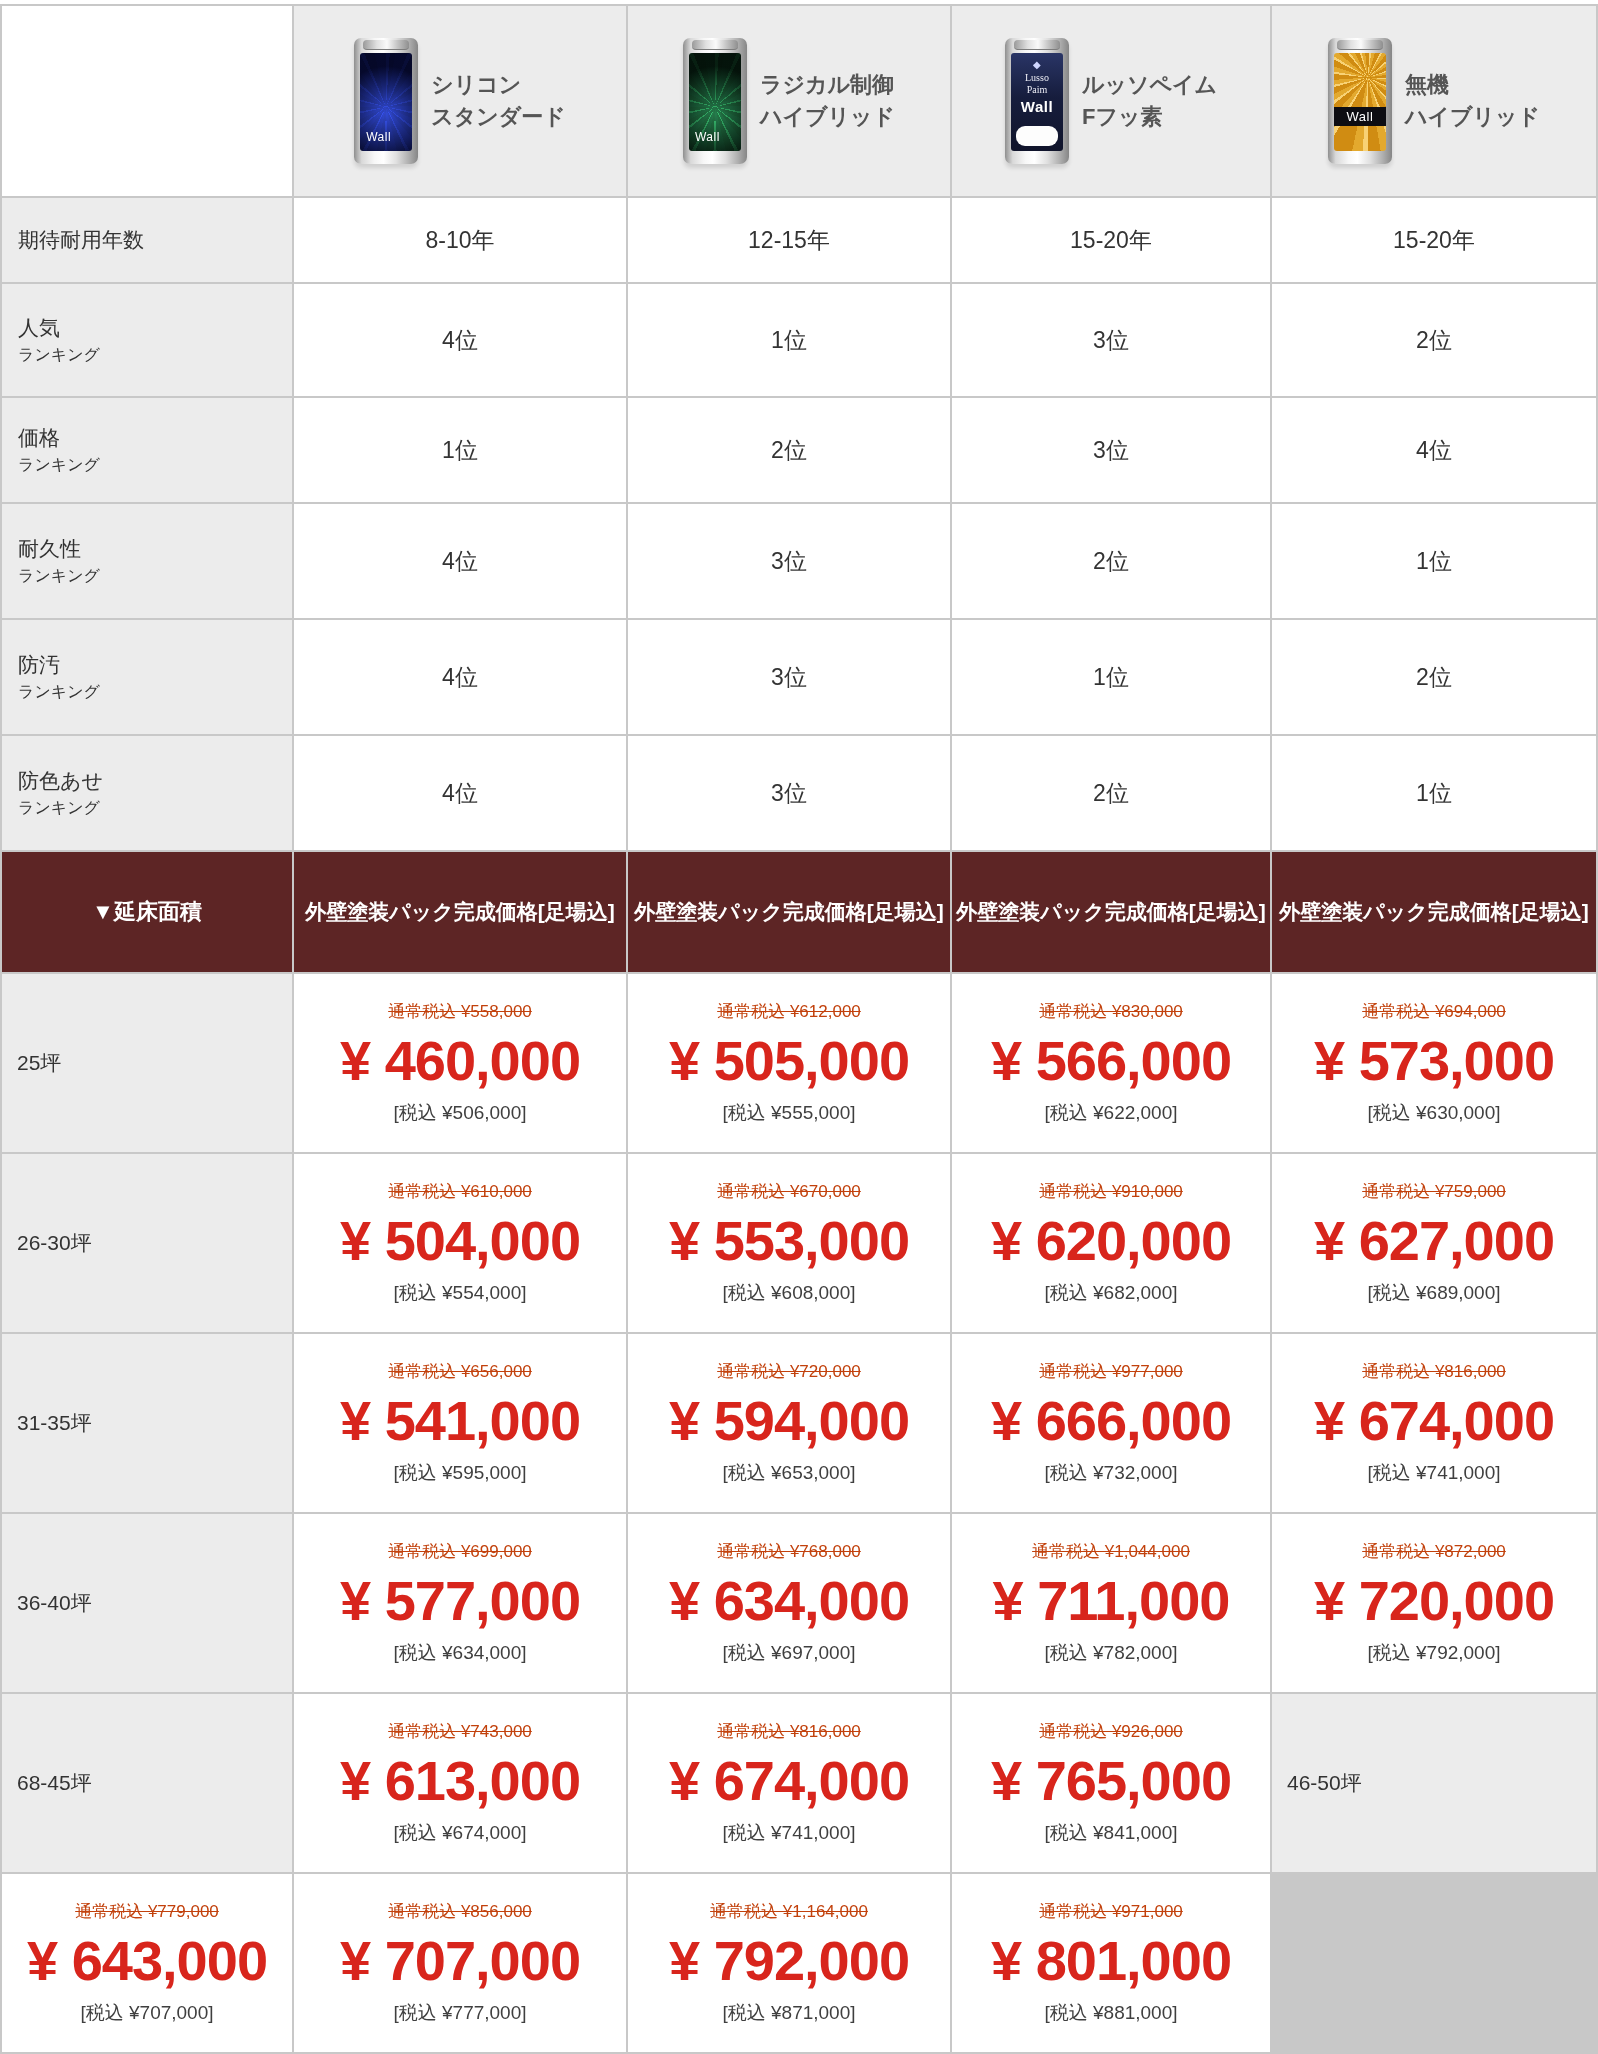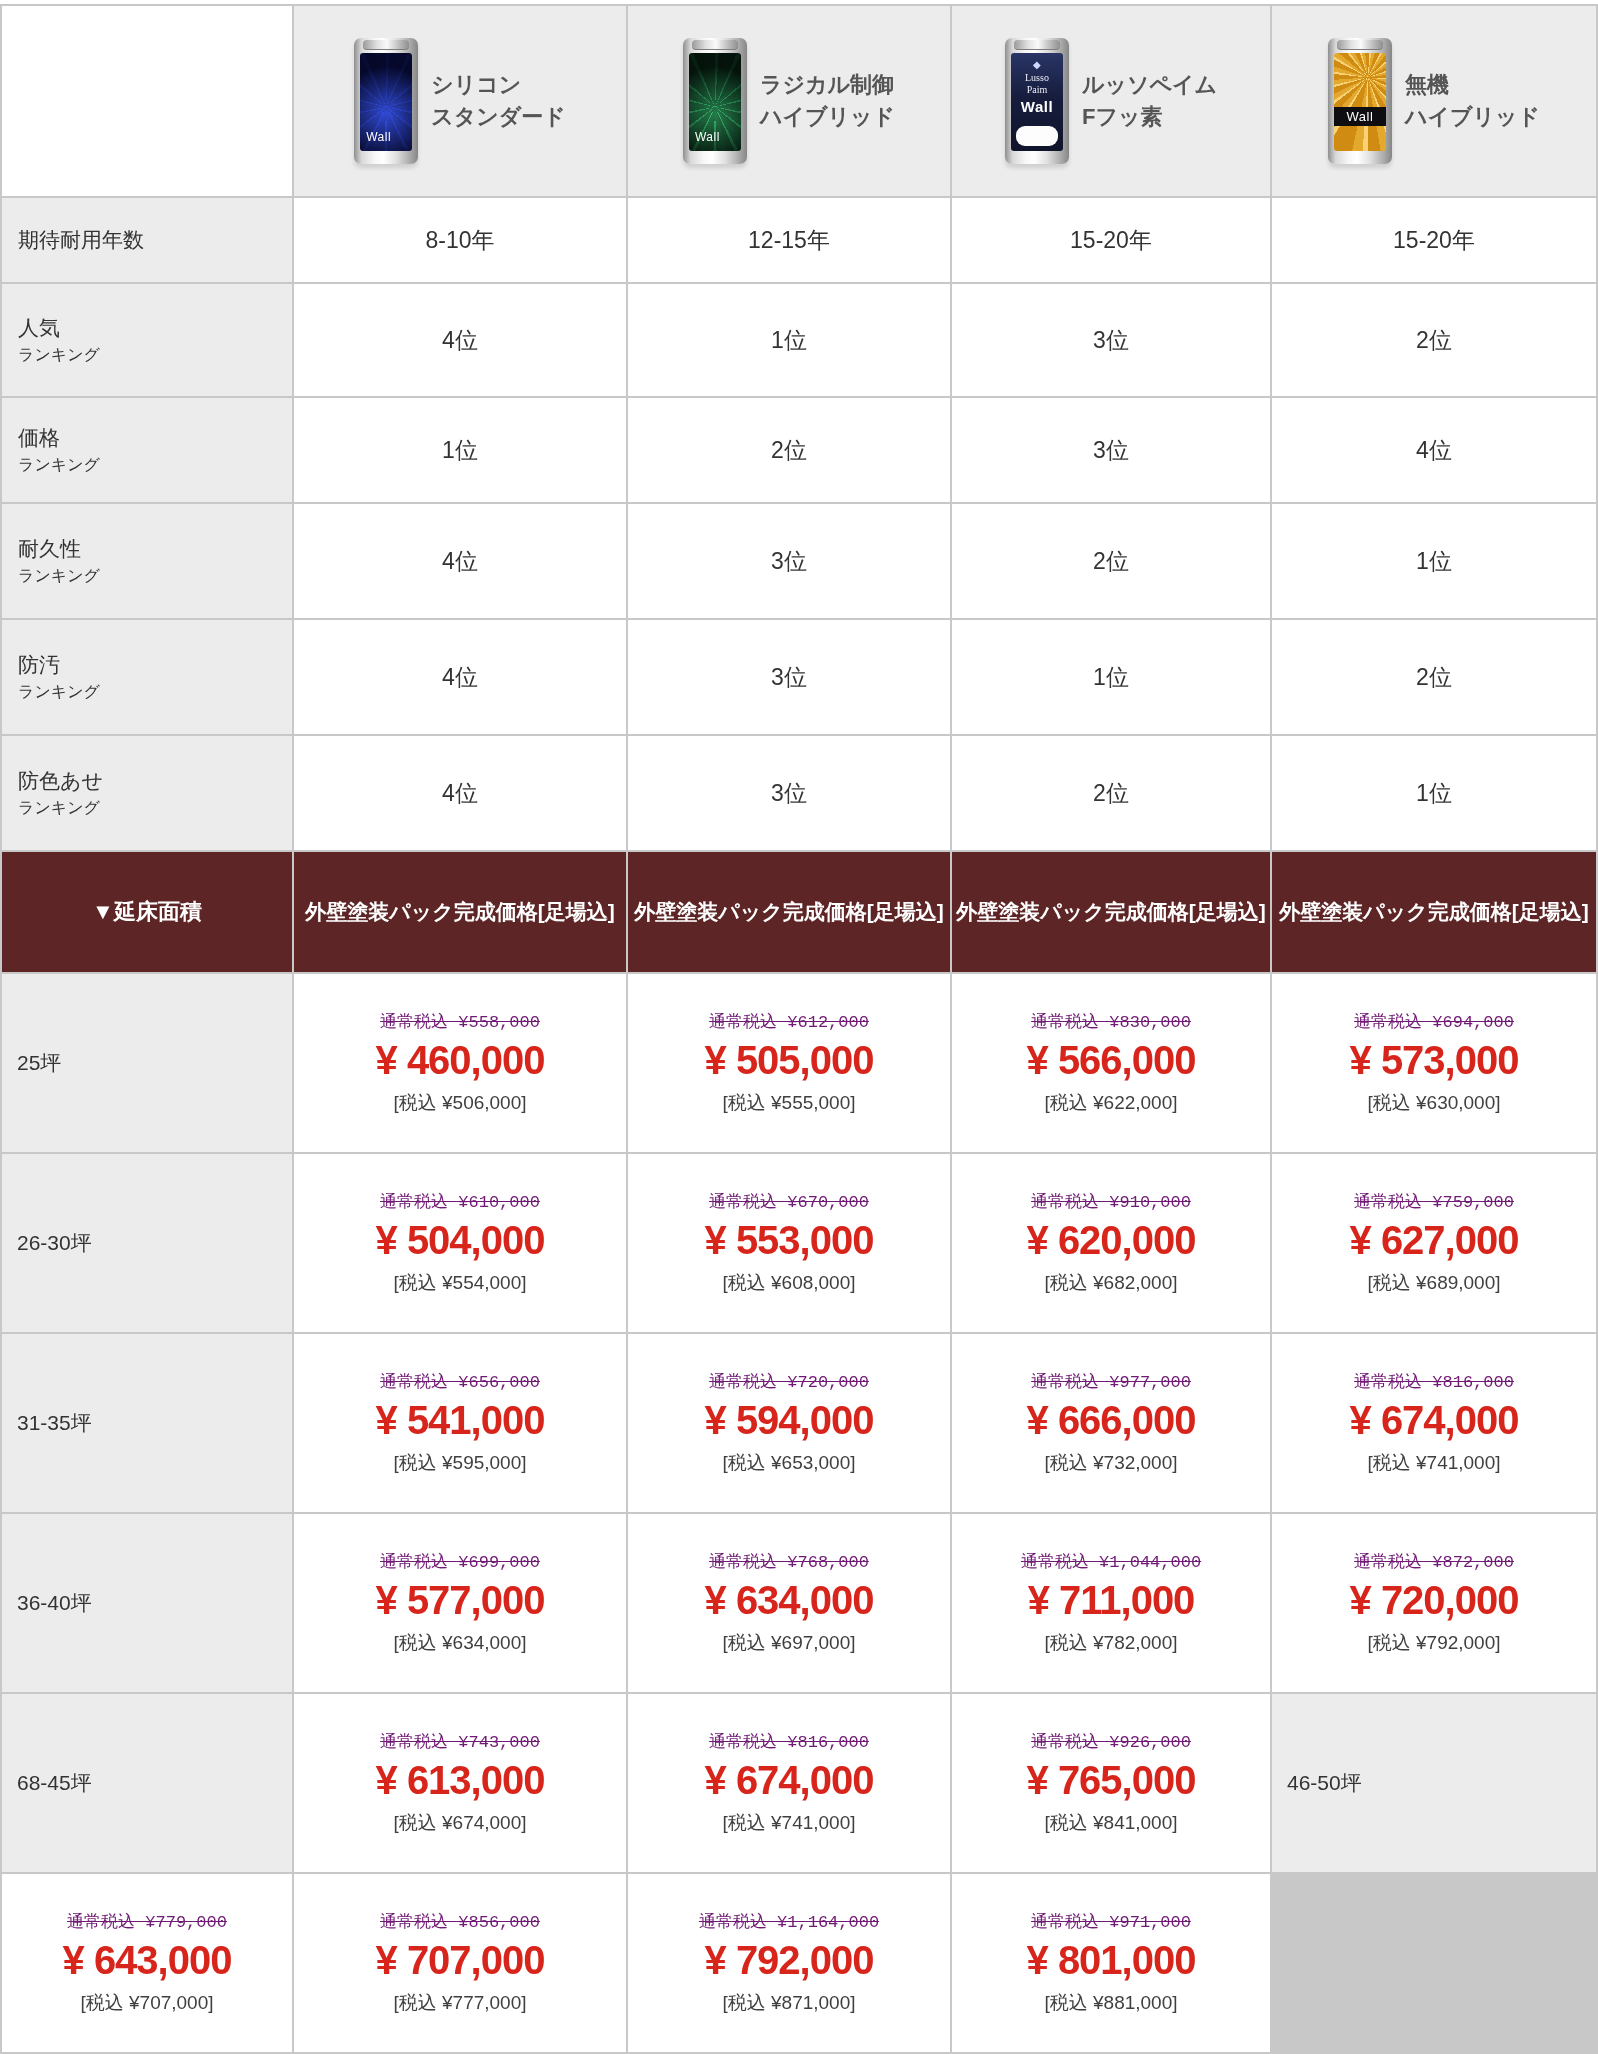--- a/index.html
+++ b/index.html
@@ -48,22 +48,22 @@
   .rlabel .main{font-size:21px;color:#333;}
   .rlabel .sub{font-size:16px;color:#333;margin-top:3px;}
   .val{background:#ffffff;display:flex;align-items:center;justify-content:center;font-size:23px;color:#333;}
   
   .dhead{background:#5d2525;color:#ffffff;font-weight:bold;}
   .area{display:flex;align-items:center;justify-content:center;font-size:22px;}
   .pack{display:flex;flex-direction:row;align-items:center;justify-content:center;font-size:21px;line-height:1.75;text-align:center;}
   
   .alabel{background:#ececec;display:flex;align-items:center;padding-left:15px;box-sizing:border-box;font-size:21px;color:#333;}
   .price{background:#ffffff;display:flex;flex-direction:column;align-items:center;justify-content:center;}
-  .strike{font-size:17px;color:#701a75;text-decoration:line-through;font-family:Liberation Mono, monospace;}
-  .big{font-size:40px;font-weight:800;color:#d8251c;letter-spacing:-1px;margin:5px 0 7px;}
+  .strike{font-size:17px;color:#c2410c;text-decoration:line-through;}
+  .big{font-size:56px;font-weight:800;color:#d8251c;letter-spacing:-1px;margin:5px 0 7px;}
   .tax{font-size:19px;color:#3f3f3f;}
 </style>
 </head>
 <body>
 
 <div class="table">
 
   <div class="cell corner"></div>
 
   <div class="cell prod">

